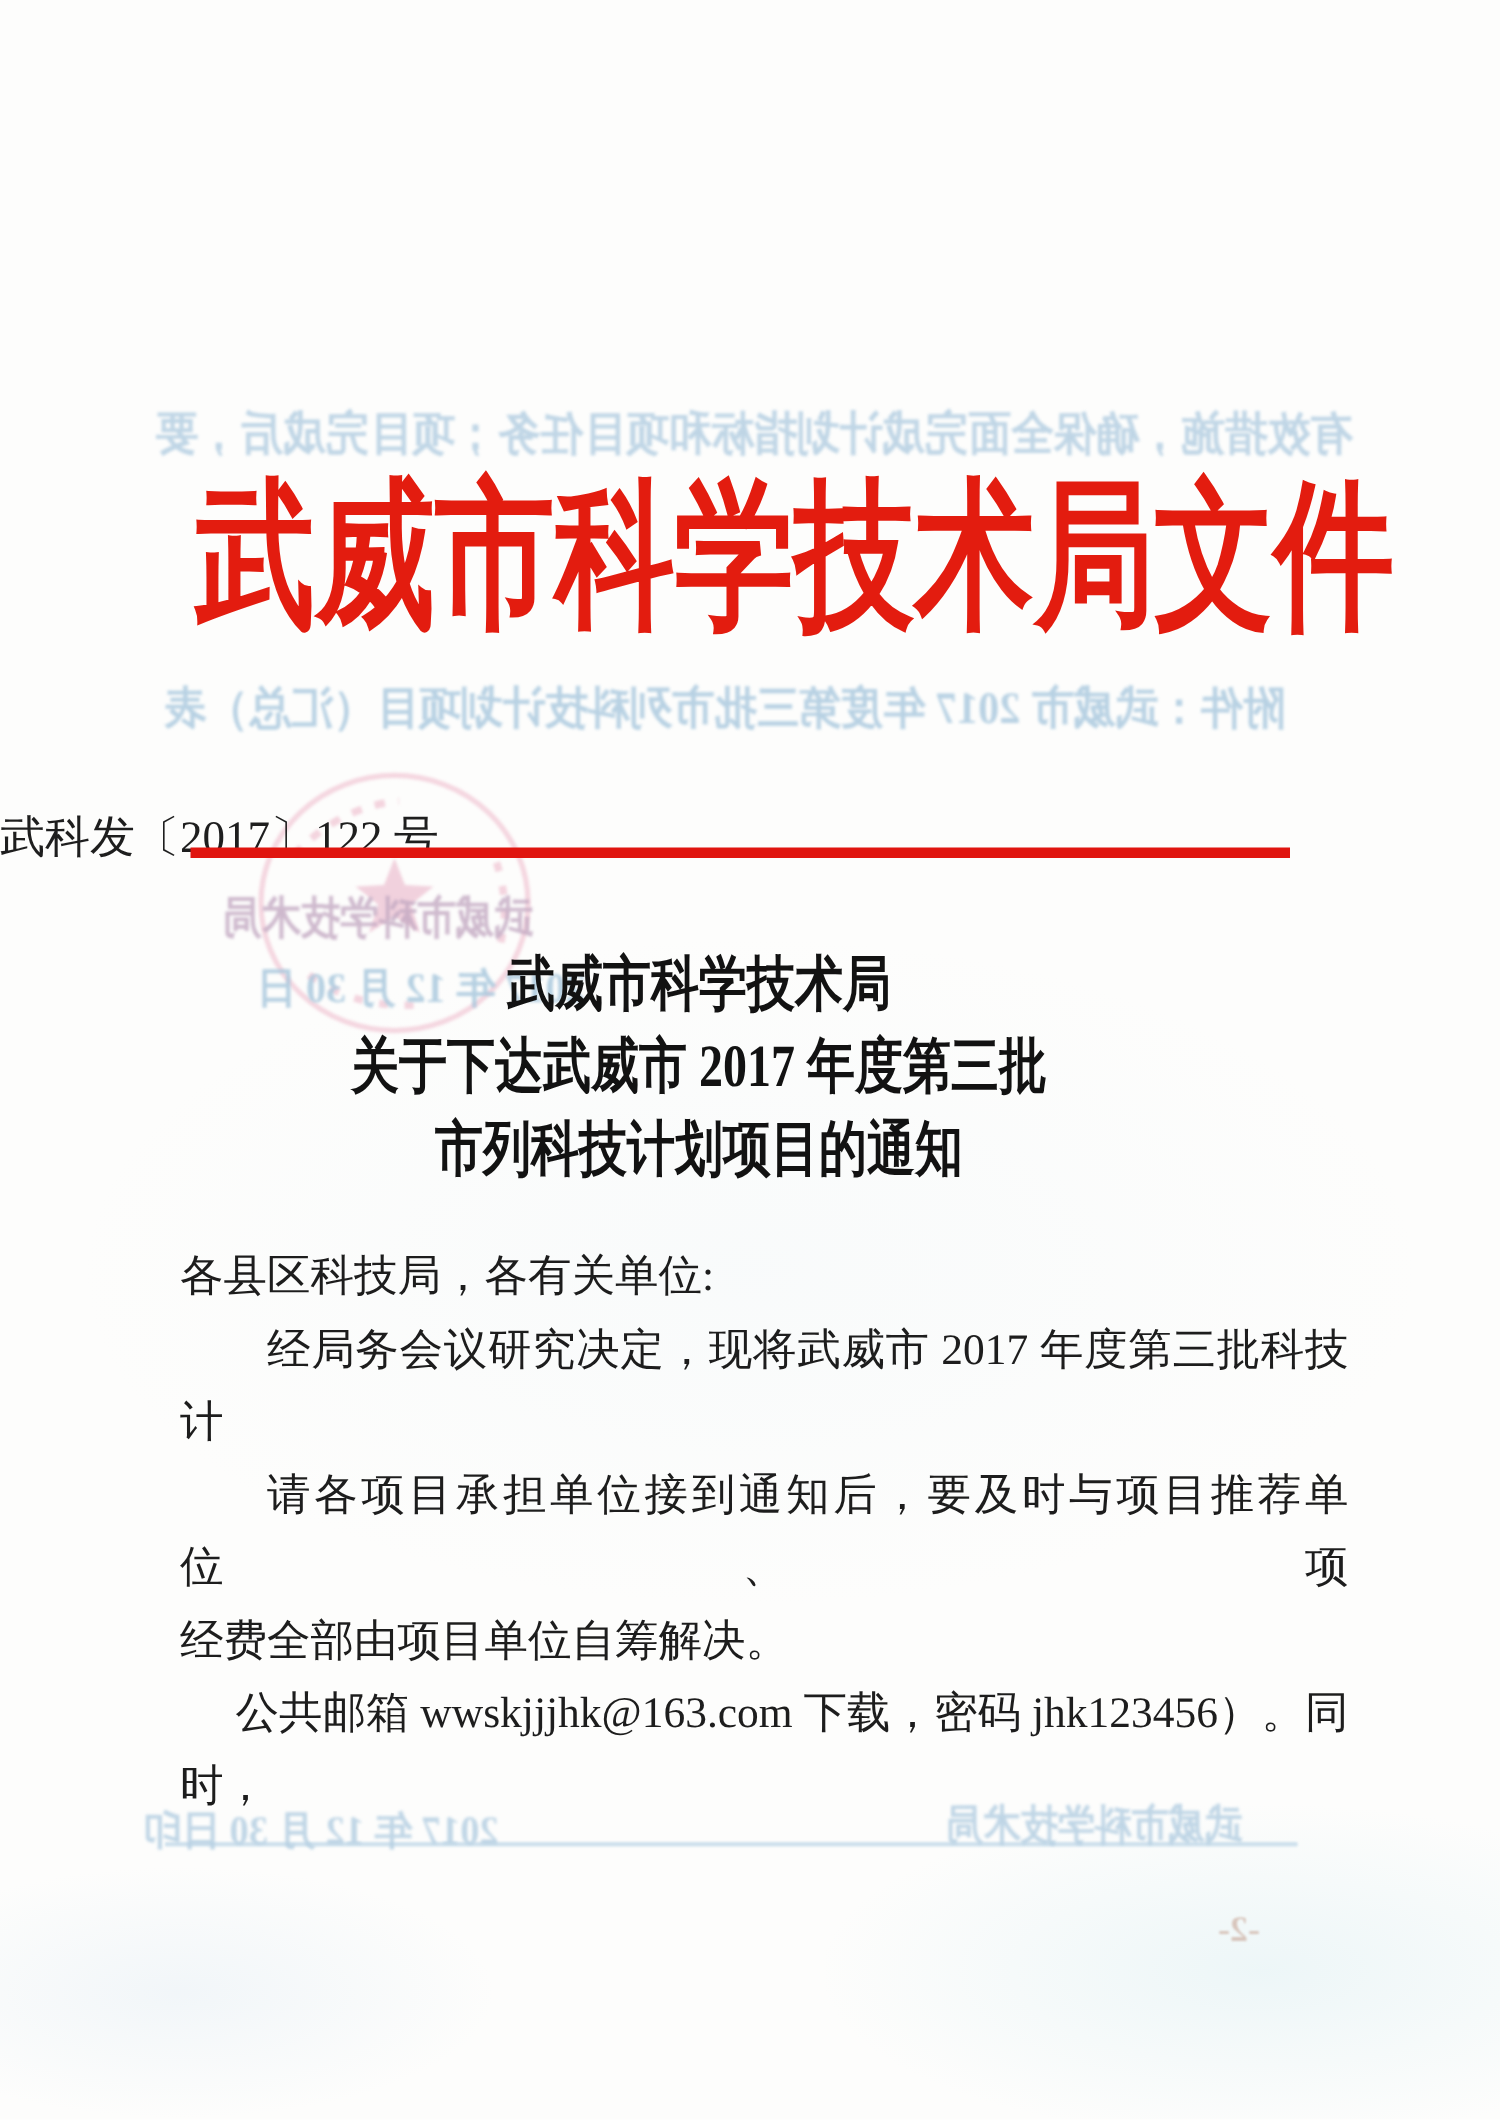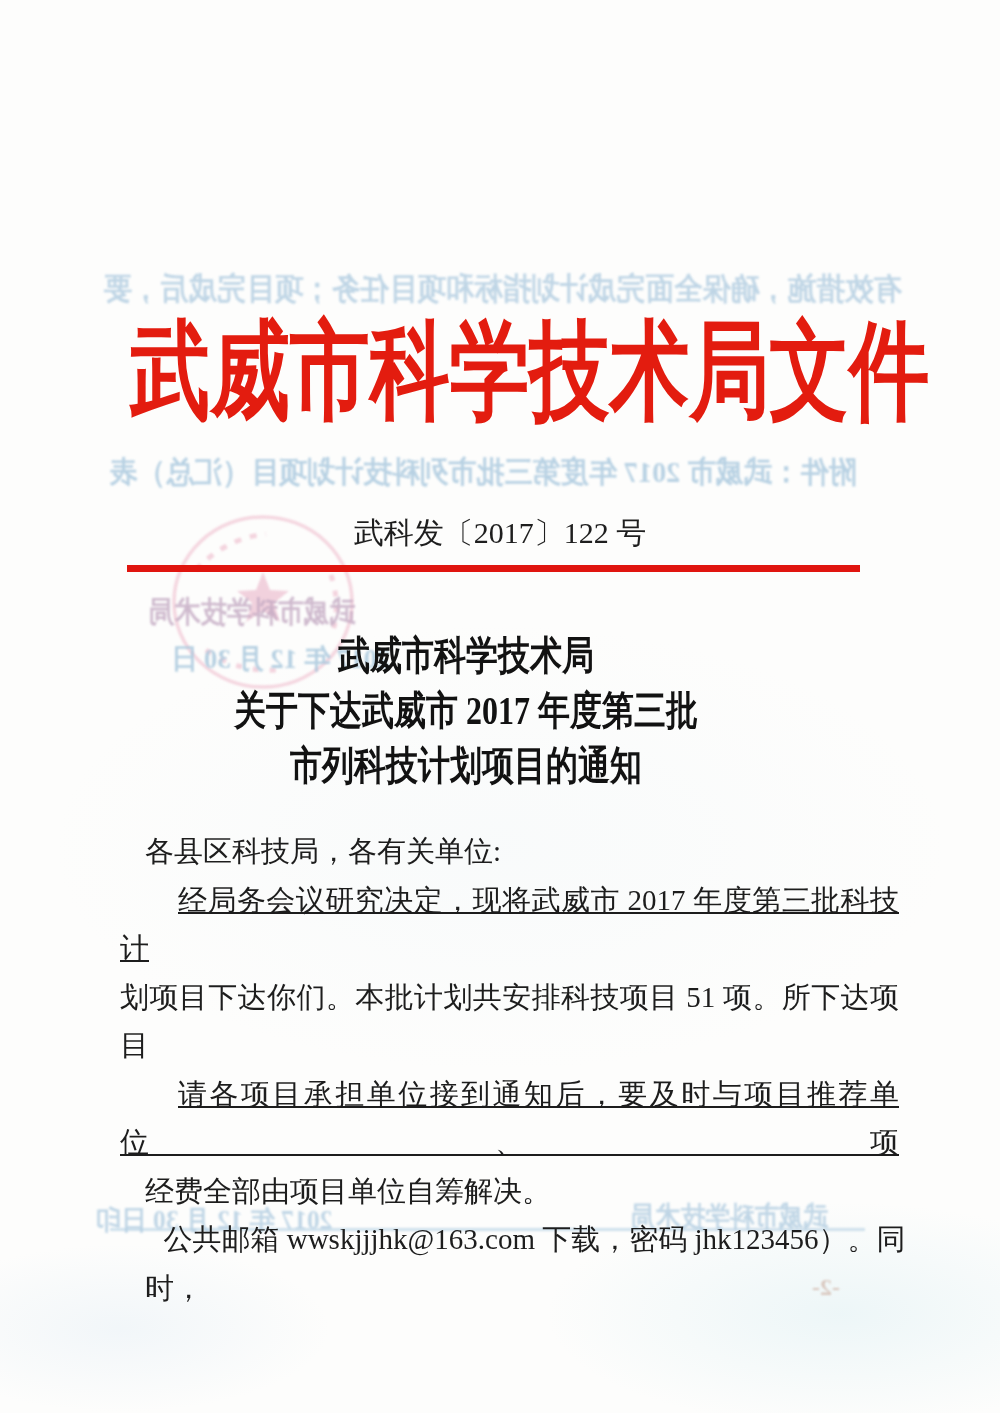--- a/index.html
+++ b/index.html
@@ -39,22 +39,22 @@
   .ghost-seal{position:absolute; left:166px; top:510px; opacity:.55; filter:blur(1px);}
 
   
   .banner{
     position:absolute; top:316px; left:0; right:0;
     text-align:center; white-space:nowrap;
     font-size:108px; line-height:112px; font-weight:bold;
     color:#e31c0f; transform:scaleX(.74);
   }
   .doc-number{
-    position:absolute; top:514px; left:0; right:0;
-    text-align:center; font-size:30px; line-height:38px; color:#1e1e1e;
+    position:absolute; top:540px; left:0; right:0;
+    font-size:30px; line-height:38px; color:#1e1e1e;
   }
   .red-rule{
     position:absolute; top:565px; left:127px; width:733px; height:7px;
     background:#e0150f;
   }
 
   
   .doc-title{position:absolute; top:628px; left:0; width:932px;}
   .t-line{
     text-align:center; white-space:nowrap;
@@ -62,22 +62,22 @@
     transform:scaleX(.8);
   }
 
   
   .body-text{
     position:absolute; top:827px; left:120px; width:779px;
     font-size:29px; line-height:48.5px; color:#1d1d1d;
   }
   .line{width:100%;}
   .line.fill{text-align:justify; text-align-last:justify;}
-  .line.left{text-align:center; text-align-last:left;margin-left:25px;}
-  .line.indent{text-indent:58px;text-decoration:underline;}
+  .line.left{text-align:right; text-align-last:left;}
+  .line.indent{text-indent:58px;}
 </style>
 </head>
 <body>
 
 <div class="page">
 
   <div class="ghost-layer">
     <div class="ghost g-top">有效措施，确保全面完成计划指标和项目任务；项目完成后，要</div>
     <div class="ghost g-attach">附件：武威市 2017 年度第三批市列科技计划项目（汇总）表</div>
 
@@ -106,19 +106,18 @@
 
   <div class="doc-title">
     <div class="t-line">武威市科学技术局</div>
     <div class="t-line">关于下达武威市 2017 年度第三批</div>
     <div class="t-line">市列科技计划项目的通知</div>
   </div>
 
   <div class="body-text">
     <div class="line left">各县区科技局，各有关单位:</div>
     <div class="line indent fill">经局务会议研究决定，现将武威市 2017 年度第三批科技计</div>
-    <div class="line fill">划项目下达你们。本批计划共安排科技项目 51 项。所下达项目</div>
     <div class="line indent fill">请各项目承担单位接到通知后，要及时与项目推荐单位、项</div>
     <div class="line left">经费全部由项目单位自筹解决。</div>
     <div class="line left">公共邮箱 wwskjjjhk@163.com 下载，密码 jhk123456）。同时，</div>
   </div>
 
 </div>
 
 </body></html>

